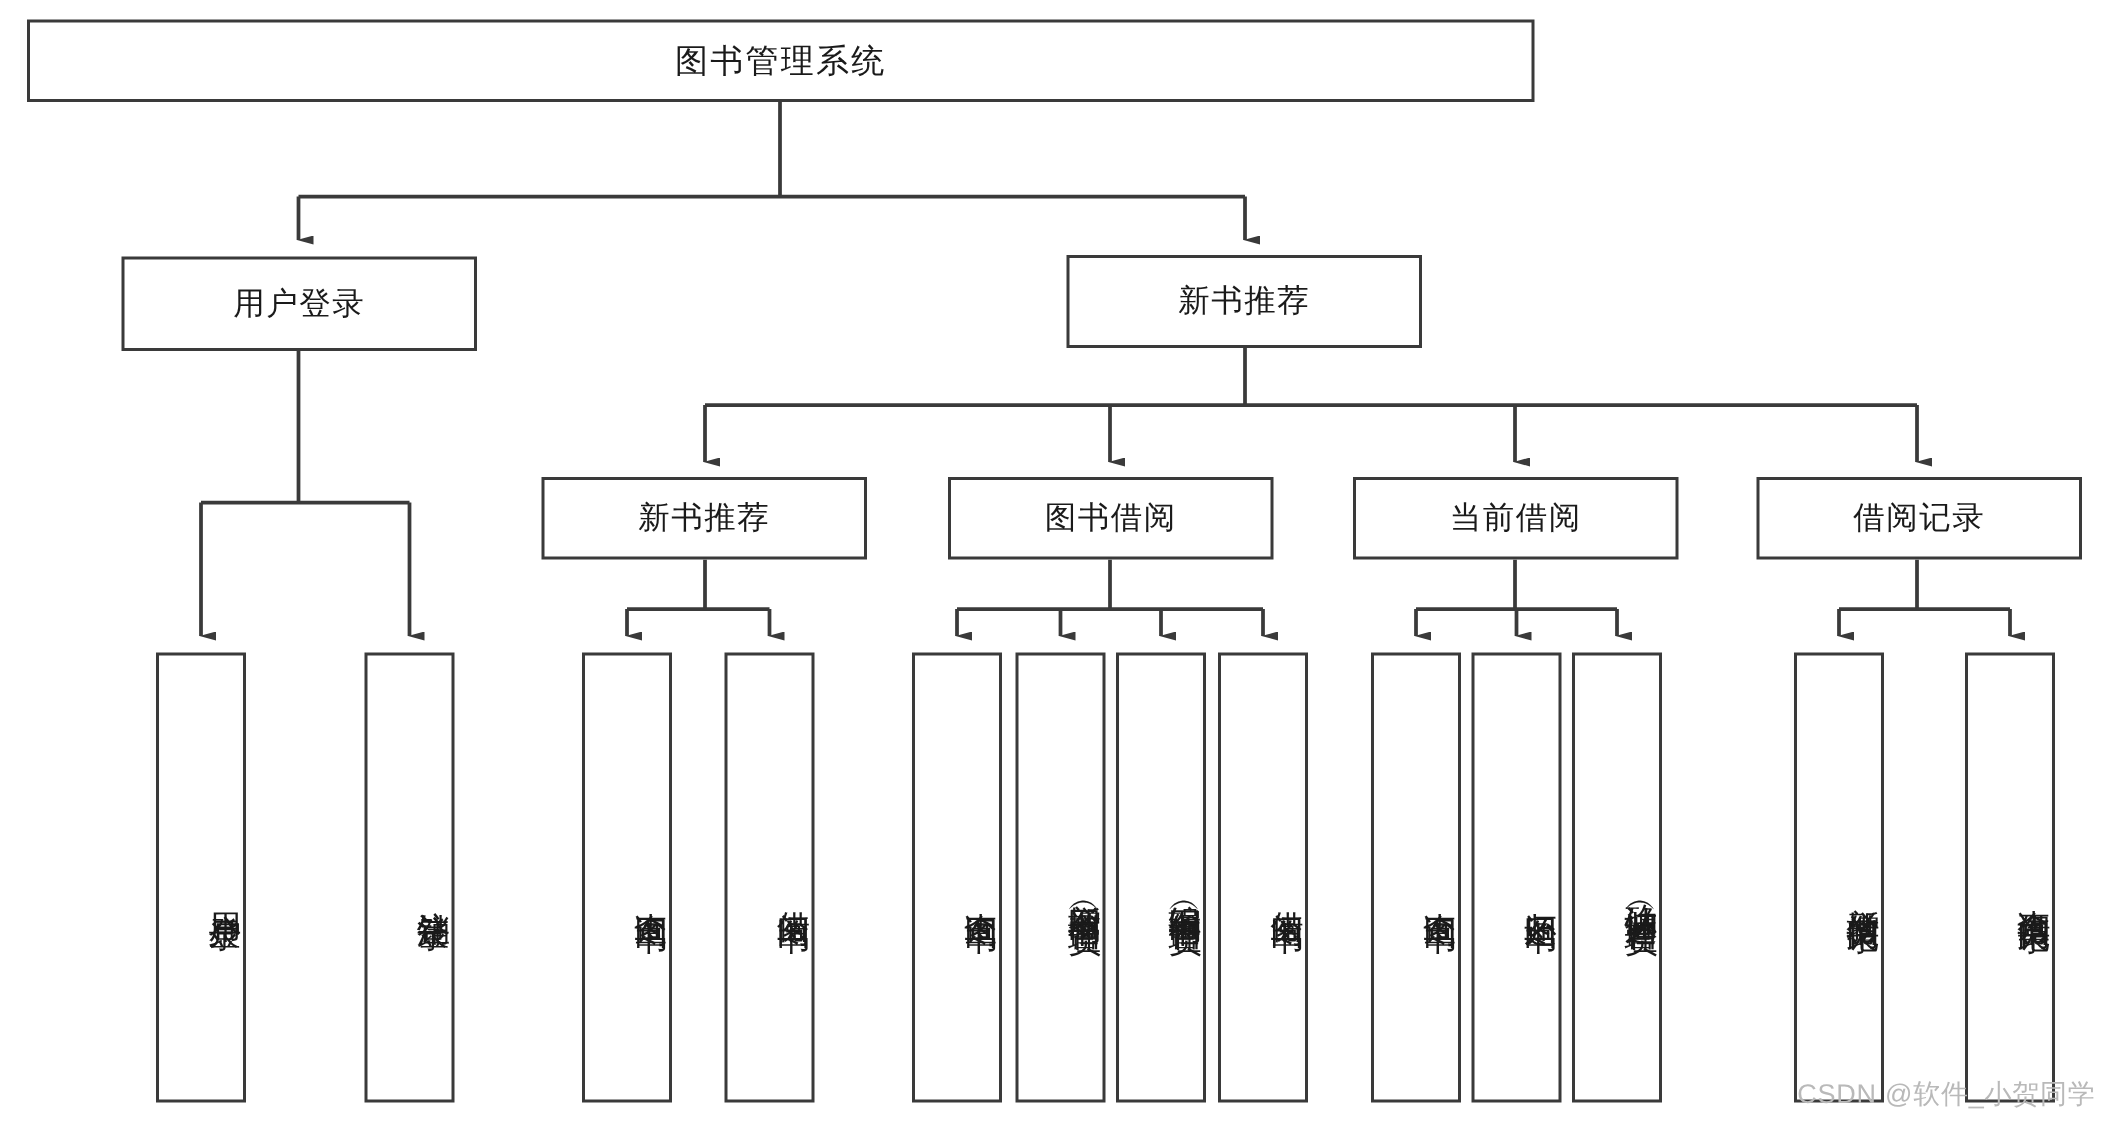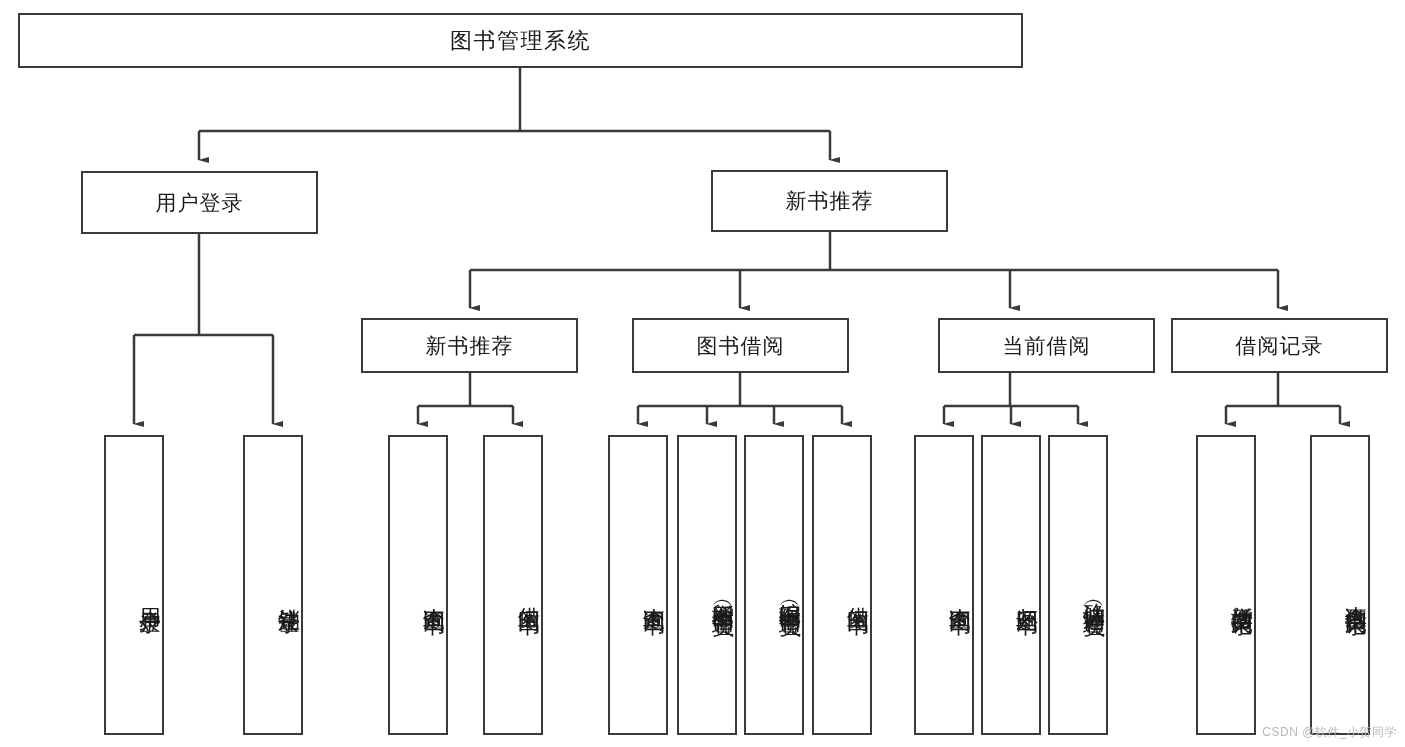--- a/index.html
+++ b/index.html
@@ -54,21 +54,21 @@
   }
   .node.v span {
     writing-mode: vertical-rl;
     text-orientation: upright;
     display: block;
   }
   .watermark {
     position: absolute;
     right: 8px;
     bottom: 6px;
-    font-size: 12px;
+    font-size: 18px;
     color: #b9b9b9;
     letter-spacing: 0.5px;
     white-space: nowrap;
   }
 </style>
 </head>
 <body>
 
 <div id="canvas">
 
@@ -132,21 +132,21 @@
   <div class="node h" style="left:711px; top:170px; width:237px; height:62px;">
     <span>新书推荐</span>
   </div>
 
   <div class="node h" style="left:361px; top:318px; width:217px; height:55px;">
     <span>新书推荐</span>
   </div>
   <div class="node h" style="left:632px; top:318px; width:217px; height:55px;">
     <span>图书借阅</span>
   </div>
-  <div class="node h" style="left:902px; top:318px; width:217px; height:55px;margin-left:36px;">
+  <div class="node h" style="left:902px; top:318px; width:217px; height:55px;">
     <span>当前借阅</span>
   </div>
   <div class="node h" style="left:1171px; top:318px; width:217px; height:55px;text-align:center;">
     <span>借阅记录</span>
   </div>
 
   <div class="node v" style="left:104px; top:435px; width:60px; height:300px;">
     <span>用户登录</span>
   </div>
   <div class="node v" style="left:243px; top:435px; width:60px; height:300px;">

